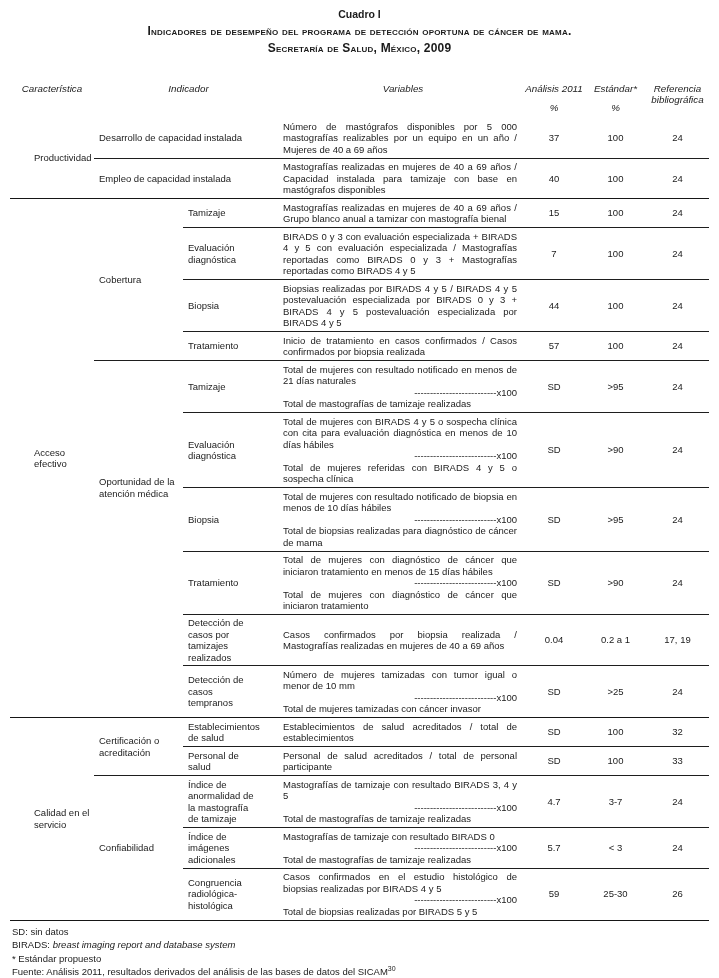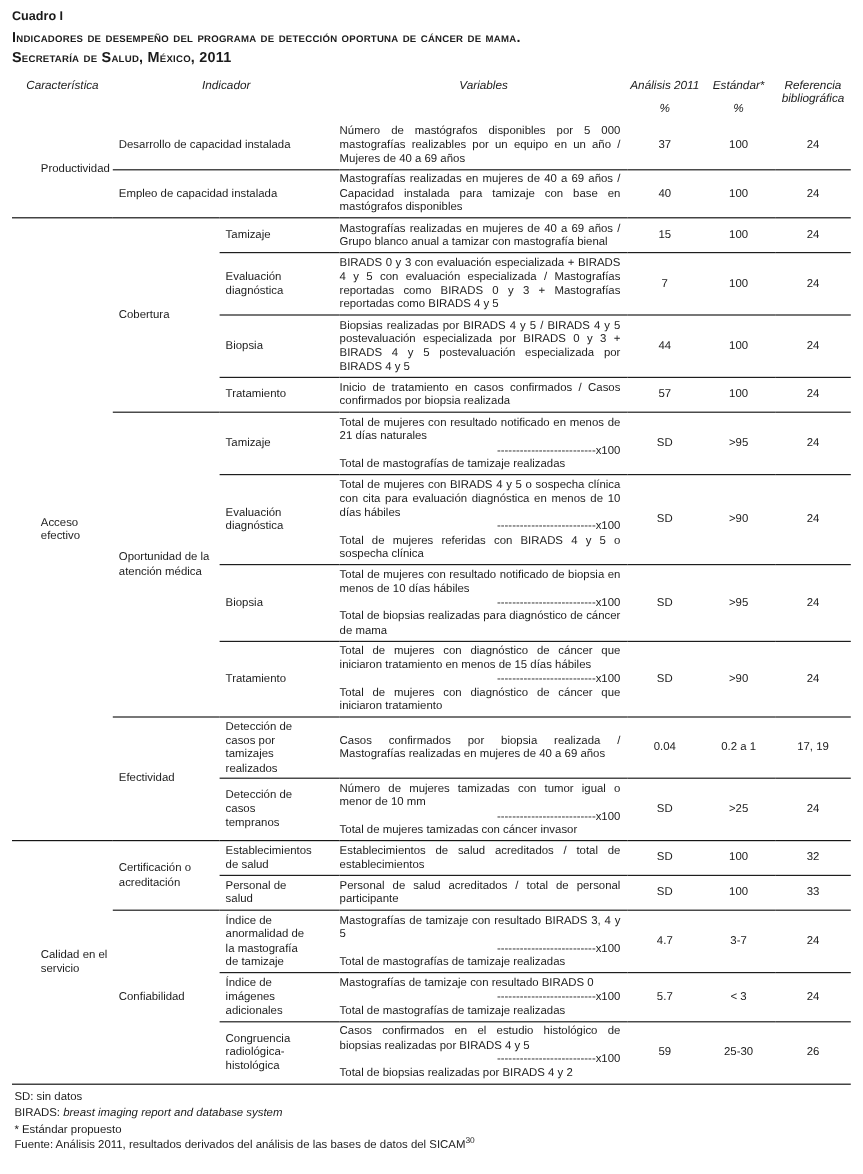--- a/index.html
+++ b/index.html
@@ -2,21 +2,21 @@
 <html><head>
 <meta charset="utf-8">
 <style>
   html,body{margin:0;padding:0;background:#ffffff;}
   body{width:719px;height:978px;overflow:hidden;
        font-family:"Liberation Sans","DejaVu Sans",sans-serif;color:#1b1b1b;
        -webkit-font-smoothing:antialiased;}
   .page{width:699px;padding:8px 10px 0 10px;}
 
   
-  .titleblock{text-align:left;margin-bottom:4px;}
+  .titleblock{text-align:center;margin-bottom:21px;}
   .t-num{font-size:10.5px;font-weight:bold;margin-bottom:4px;}
   .t-main{font-size:12px;font-weight:bold;font-variant:small-caps;letter-spacing:.2px;margin-bottom:3px;}
 
   
   .grid{display:grid;grid-template-columns:84px 89px 100px 240px 62px 61px 63px;}
 
   
   .thead{padding:7px 0 5px 0;}
   .hcell{display:flex;flex-direction:column;align-items:center;justify-content:flex-start;
          font-style:italic;font-size:9.8px;line-height:11px;text-align:center;}
@@ -44,21 +44,21 @@
   sup{font-size:7px;line-height:0;}
 </style>
 </head>
 <body>
 
 <div class="page">
 
   <div class="titleblock">
     <div class="t-num">Cuadro I</div>
     <div class="t-main">Indicadores de desempeño del programa de detección oportuna de cáncer de mama.</div>
-    <div class="t-main">Secretaría de Salud, México, 2011</div>
+    <div class="t-main">Secretaría de Salud, México, 2009</div>
   </div>
 
   <div class="grid thead">
     <div class="hcell" style="grid-column:1">
         <span>Característica</span>
       </div>
     <div class="hcell" style="grid-column:2/4">
         <span>Indicador</span>
       </div>
     <div class="hcell" style="grid-column:4">
@@ -78,21 +78,20 @@
   </div>
 
   <div class="grid tbody">
 
     <div class="cell char" style="grid-row:1/3">Productividad</div>
     <div class="cell char bts" style="grid-row:3/13">Acceso efectivo</div>
     <div class="cell group bts" style="grid-row:3/7">Cobertura</div>
 
     <div class="cell char bts" style="grid-row:13/18">Calidad en el servicio</div>
     <div class="cell group bt" style="grid-row:7/11">Oportunidad de la atención médica</div>
-    <div class="cell group bt" style="grid-row:11/13">Efectividad</div>
     <div class="cell group bts" style="grid-row:13/15">Certificación o acreditación</div>
     <div class="cell group bt" style="grid-row:15/18">Confiabilidad</div>
 
     <div class="cell wide" style="grid-row:1">Desarrollo de capacidad instalada</div>
     <div class="cell vars" style="grid-row:1">Número de mastógrafos disponibles por 5 000 mastografías realizables por un equipo en un año / Mujeres de 40 a 69 años</div>
     <div class="cell val c5" style="grid-row:1">37</div>
     <div class="cell val c6" style="grid-row:1">100</div>
     <div class="cell val c7" style="grid-row:1">24</div>
 
     <div class="cell wide bt" style="grid-row:2">Empleo de capacidad instalada</div>
@@ -212,21 +211,21 @@
       <div>Total de mastografías de tamizaje realizadas</div>
     </div>
     <div class="cell val c5 bt" style="grid-row:16">5.7</div>
     <div class="cell val c6 bt" style="grid-row:16">&lt; 3</div>
     <div class="cell val c7 bt" style="grid-row:16">24</div>
 
     <div class="cell sub bt" style="grid-row:17">Congruencia radiológica-histológica</div>
     <div class="cell vars bt" style="grid-row:17">
       <div>Casos confirmados en el estudio histológico de biopsias realizadas por BIRADS 4 y 5</div>
       <div class="fdiv">--------------------------x100</div>
-      <div>Total de biopsias realizadas por BIRADS 4 y 2</div>
+      <div>Total de biopsias realizadas por BIRADS 5 y 5</div>
     </div>
     <div class="cell val c5 bt" style="grid-row:17">59</div>
     <div class="cell val c6 bt" style="grid-row:17">25-30</div>
     <div class="cell val c7 bt" style="grid-row:17">26</div>
 
   </div>
 
   <div class="foot">
     <div>SD: sin datos</div>
     <div><span>BIRADS: </span><span class="it">breast imaging report and database system</span></div>

